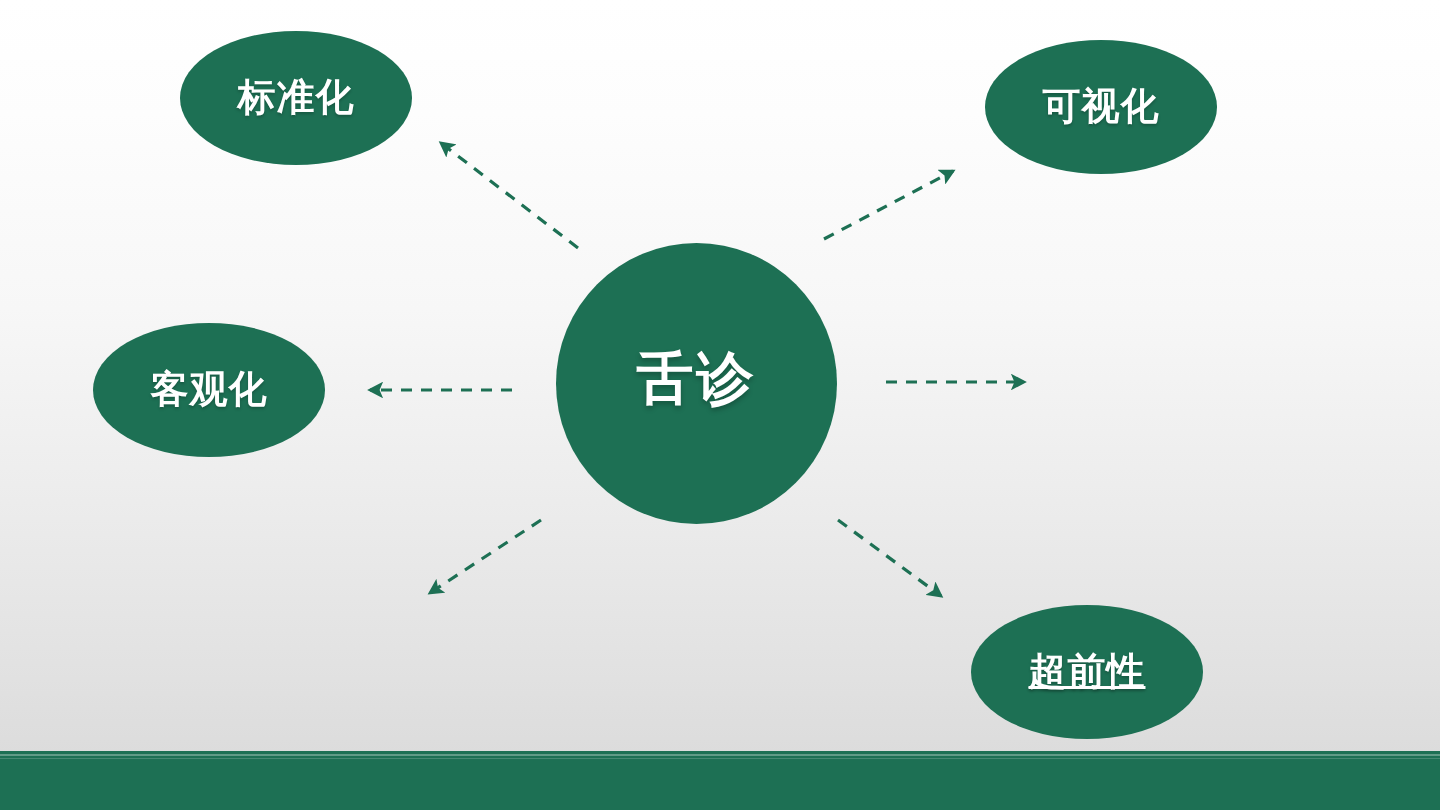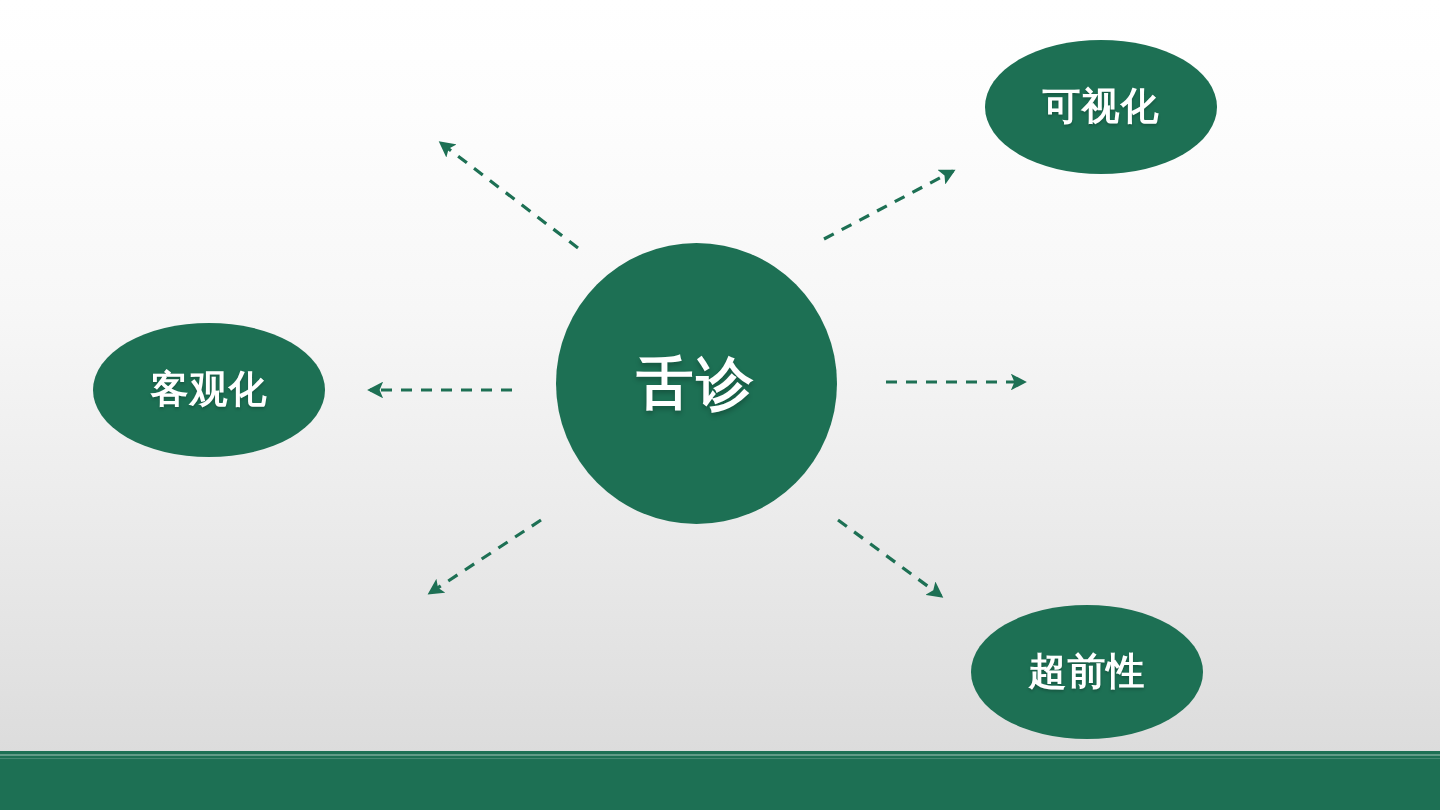--- a/index.html
+++ b/index.html
@@ -43,27 +43,27 @@
   .node.ellipse{border-radius:50%;font-size:38px;line-height:1.1;}
   .node.center{
     border-radius:50%;
     font-size:57px;line-height:1.12;
     letter-spacing:3px;
     text-shadow:0 3px 5px rgba(0,0,0,.25);
   }
   .node.center .line{display:block;}
 
   
-  #node-center      {left:556px; top:243px; width:281px; height:281px;}
+  #node-center      {left:556px; top:243px; width:281px; height:281px;font-family:Liberation Mono, monospace;}
   #node-top-left    {left:180px; top:31px;  width:232px; height:134px;}
   #node-top-right   {left:985px; top:40px;  width:232px; height:134px;}
   #node-mid-left    {left:93px;  top:323px; width:232px; height:134px;}
   #node-mid-right   {left:1116px;top:323px; width:232px; height:134px;}
   #node-bottom-left {left:155px; top:589px; width:232px; height:134px;}
-  #node-bottom-right{left:971px; top:605px; width:232px; height:134px;}
+  #node-bottom-right{left:971px; top:605px; width:232px; height:134px;text-decoration:underline;}
 </style>
 </head>
 <body>
 
 <div id="slide">
 
   <svg id="connectors" viewBox="0 0 1440 810" xmlns="http://www.w3.org/2000/svg">
     <defs>
       <marker id="arrowhead" markerWidth="5.2" markerHeight="5.2" refX="4.1" refY="2.6" orient="auto" markerUnits="strokeWidth">
         <path d="M 0 0 L 5 2.6 L 0 5.2 L 1.1 2.6 z" fill="#1d7054"></path>
@@ -76,20 +76,23 @@
 
     <line x1="512" y1="390" x2="370" y2="390" stroke="#1d7054" stroke-width="3.2" stroke-dasharray="11 9" marker-end="url(#arrowhead)"></line>
 
     <line x1="886" y1="382" x2="1024" y2="382" stroke="#1d7054" stroke-width="3.2" stroke-dasharray="11 9" marker-end="url(#arrowhead)"></line>
 
     <line x1="541" y1="520" x2="430" y2="593" stroke="#1d7054" stroke-width="3.2" stroke-dasharray="11 9" marker-end="url(#arrowhead)"></line>
 
     <line x1="838" y1="520" x2="941" y2="596" stroke="#1d7054" stroke-width="3.2" stroke-dasharray="11 9" marker-end="url(#arrowhead)"></line>
   </svg>
 
+  <div class="node ellipse" id="node-top-left">
+    <span>标准化</span>
+  </div>
 
   <div class="node ellipse" id="node-top-right">
     <span>可视化</span>
   </div>
 
   <div class="node ellipse" id="node-mid-left">
     <span>客观化</span>
   </div>
 
 

